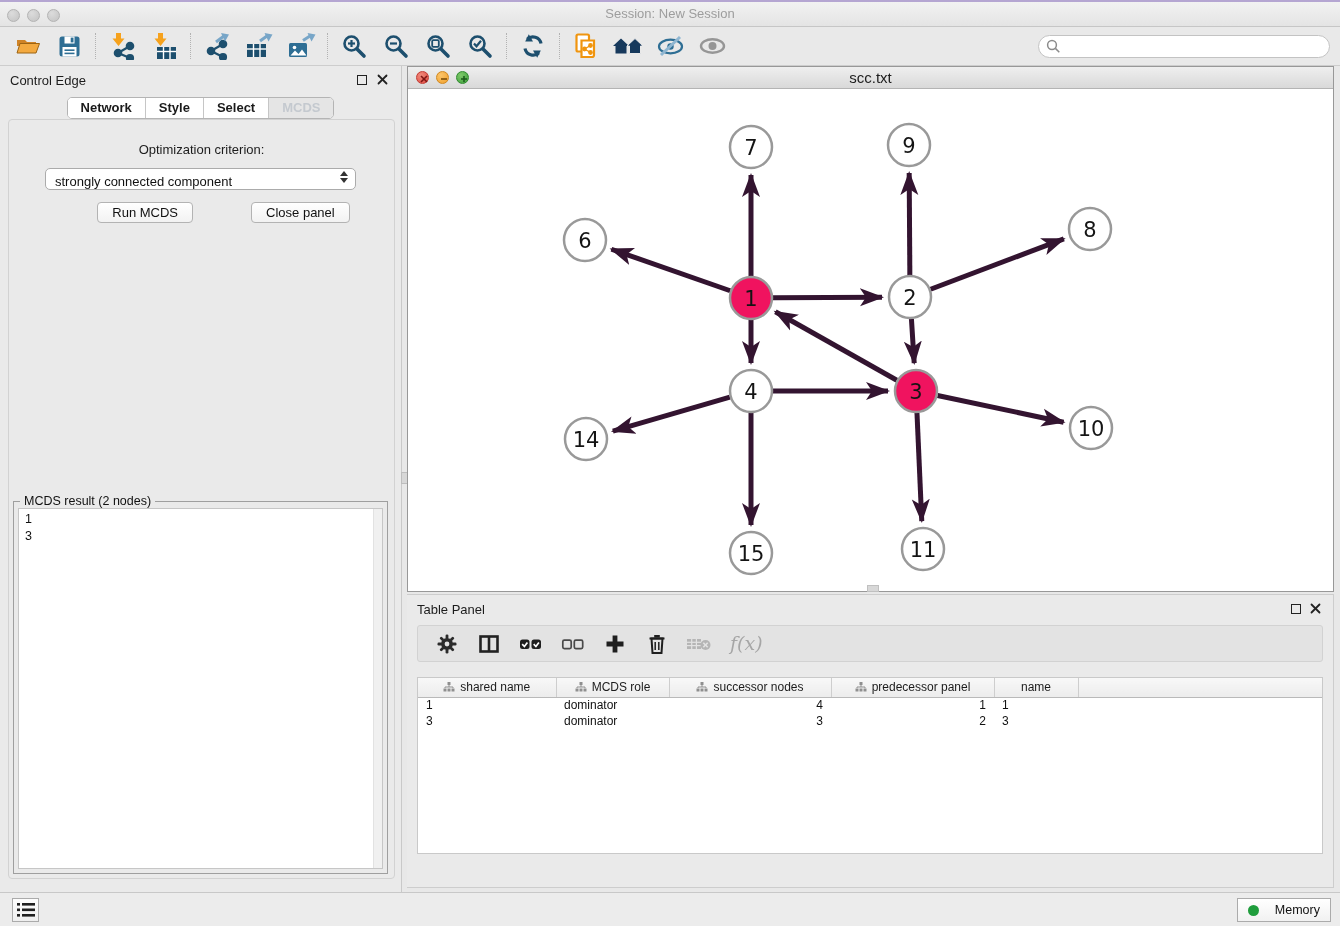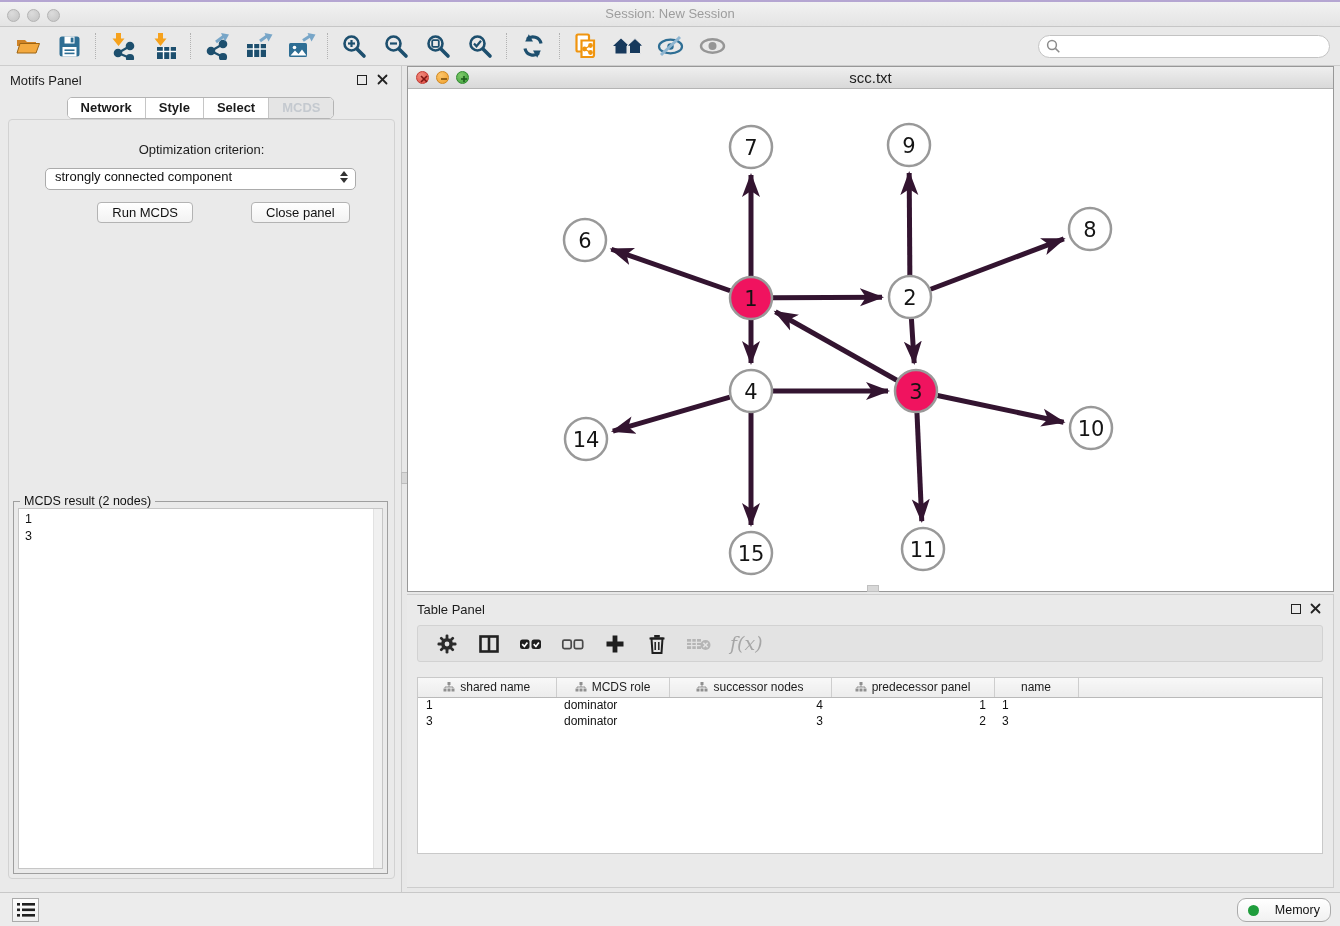--- a/index.html
+++ b/index.html
@@ -42,21 +42,21 @@
     background:#fff; font-size:13px; font-weight:600; color:#1a1a1a; height:22px; }
   .seg { padding:0 13px; line-height:20px; border-right:1px solid #c6c6c6; background:#fff; }
   .seg:last-child { border-right:none; }
   .seg.selected { background:#e5e5e5; color:#c4c9cf; }
   .cp-tabs-row { display:flex; justify-content:center; margin-top:3px; }
   .cp-content { position:absolute; left:8px; top:53px; width:387px; height:760px;
     border:1px solid #d2d2d2; border-radius:4px; }
   .opt-label { text-align:center; font-size:13px; color:#1c1c1c; margin-top:22px; }
   .dropdown { position:absolute; left:36px; top:48px; width:311px; height:22px; background:#fff;
     border:1px solid #ababab; border-radius:5px; font-size:13px; color:#111;
-    display:flex; align-items:flex-start; padding-left:9px; }
+    display:flex; align-items:flex-end; padding-left:9px; }
   .dd-arrows { position:absolute; right:7px; top:2px; display:flex; flex-direction:column; gap:2px; }
   .dd-arrows i { display:block; width:0; height:0; border-left:4px solid transparent; border-right:4px solid transparent; }
   .dd-up { border-bottom:5px solid #333; }
   .dd-down { border-top:5px solid #333; }
   .cp-buttons { position:absolute; left:0; right:0; top:82px; display:flex; justify-content:center; gap:14px; }
   .btn { height:21px; background:linear-gradient(#ffffff,#f2f2f2); border:1px solid #b3b3b3;
     border-radius:4px; font-size:13px; color:#111; padding:0 14px; line-height:19px;
     font-family:"Liberation Sans",sans-serif;margin-left:44px; }
   .fieldset { position:absolute; left:4px; top:381px; width:375px; height:373px;
     border:1px solid #9f9f9f; }
@@ -107,21 +107,21 @@
   .al { text-align:left; } .ar { text-align:right; }
   .tp-tabs-row { position:absolute; left:0; right:0; bottom:7px; display:flex; justify-content:center; }
   .tp-tabs-row .seg { font-weight:700; }
   
   .statusbar { position:absolute; left:0; top:892px; right:0; height:34px;
     background:#ececec; border-top:1px solid #c8c8c8; }
   .list-btn { position:absolute; left:12px; top:5px; width:27px; height:24px;
     background:linear-gradient(#fdfdfd,#eeeeee); border:1px solid #ababab;
     display:flex; align-items:center; justify-content:center; }
   .memory-btn { position:absolute; right:9px; top:5px; height:24px;
-    background:linear-gradient(#ffffff,#f1f1f1); border:1px solid #ababab; border-radius:9px;
+    background:linear-gradient(#ffffff,#f1f1f1); border:1px solid #ababab; border-radius:0;
     display:flex; align-items:center; gap:16px; padding:0 10px; font-size:12.5px; color:#111; }
   .memory-dot { width:11px; height:11px; border-radius:50%; background:#1f9d3c; }
   .x-icon line { stroke:#222; stroke-width:1.8; stroke-linecap:round; }
 </style>
 </head>
 <body>
 
 <div class="titlebar">
   <div class="traffic-main">
     <span class="dot"></span>
@@ -283,21 +283,21 @@
     <input class="search-input" type="text" placeholder="" style="">
     <svg class="search-glass" width="15" height="15" viewBox="0 0 15 15">
       <circle cx="6" cy="6" r="4.4" fill="none" stroke="#8b8b8b" stroke-width="1.5"></circle>
       <line x1="9.4" y1="9.4" x2="13.3" y2="13.3" stroke="#8b8b8b" stroke-width="1.5"></line>
     </svg>
   </div>
 </div>
 
 <div class="control-panel">
   <div class="panel-head">
-    <span class="panel-title">Motifs Panel</span>
+    <span class="panel-title">Control Edge</span>
     <span class="panel-float cp-float"></span>
     <svg class="panel-close cp-close x-icon" width="11" height="11" viewBox="0 0 11 11">
       <line x1="1.5" y1="1.5" x2="9.5" y2="9.5"></line>
         <line x1="9.5" y1="1.5" x2="1.5" y2="9.5"></line>
     </svg>
   </div>
   <div class="cp-tabs-row">
     <div class="seg-tabs">
       <div class="seg">Network</div>
       <div class="seg">Style</div>

